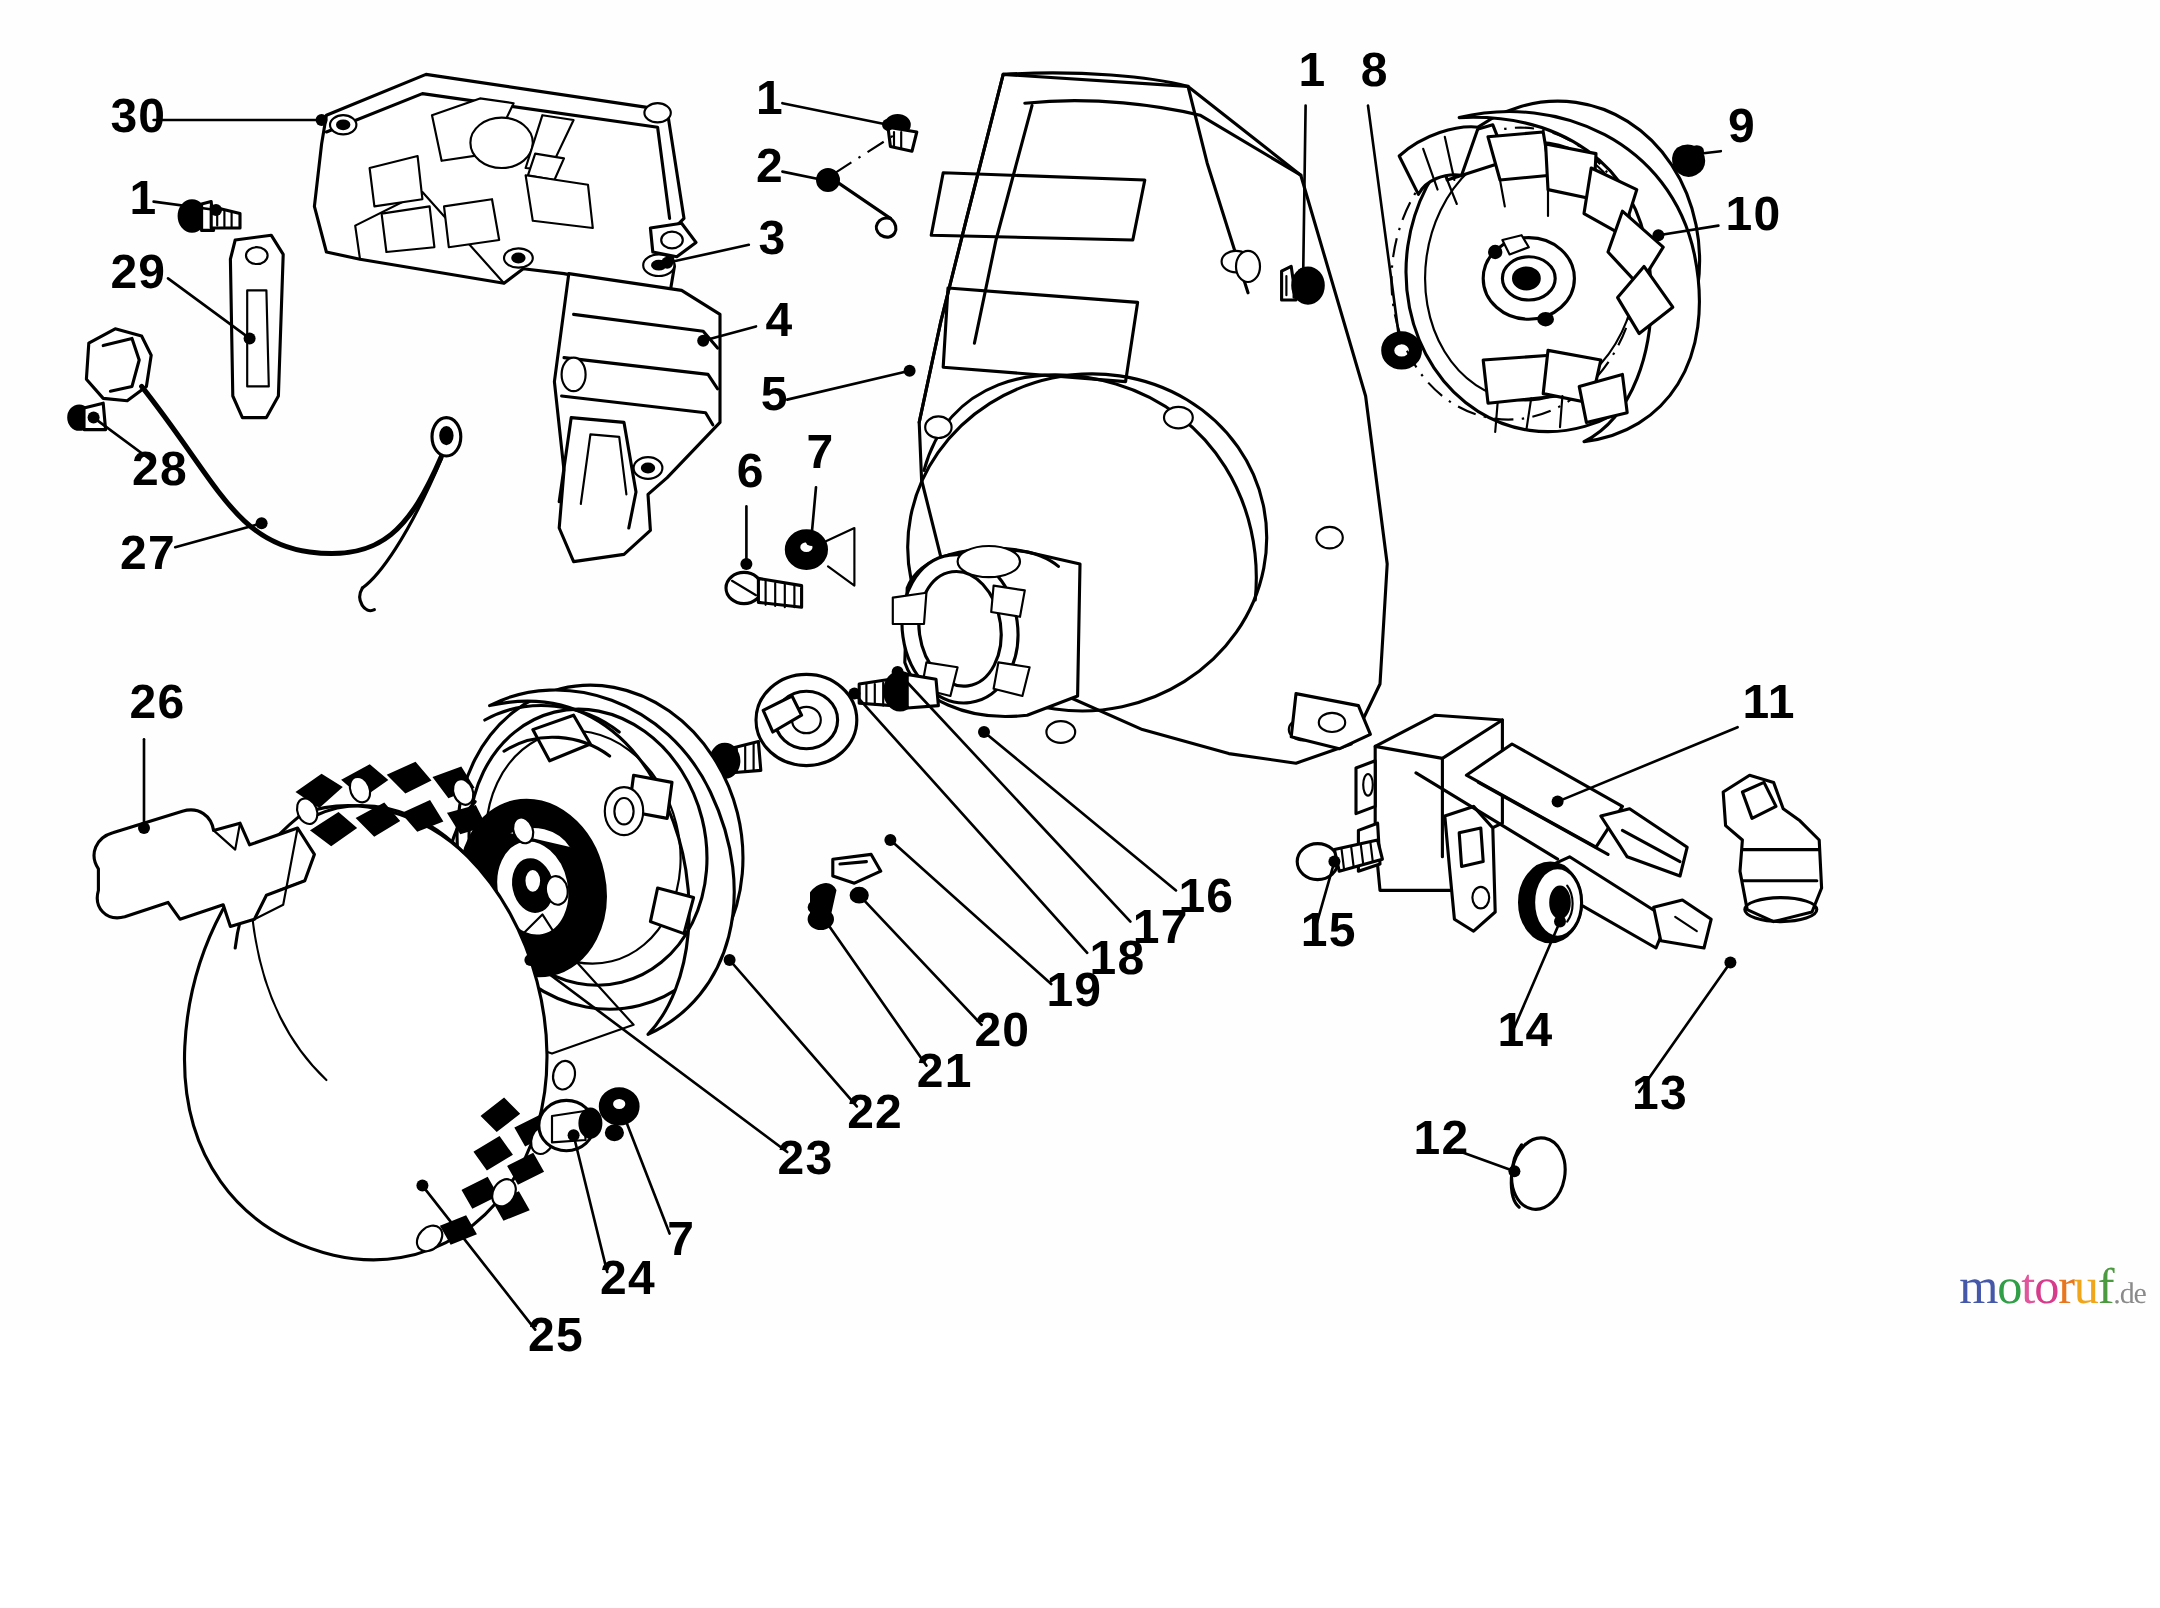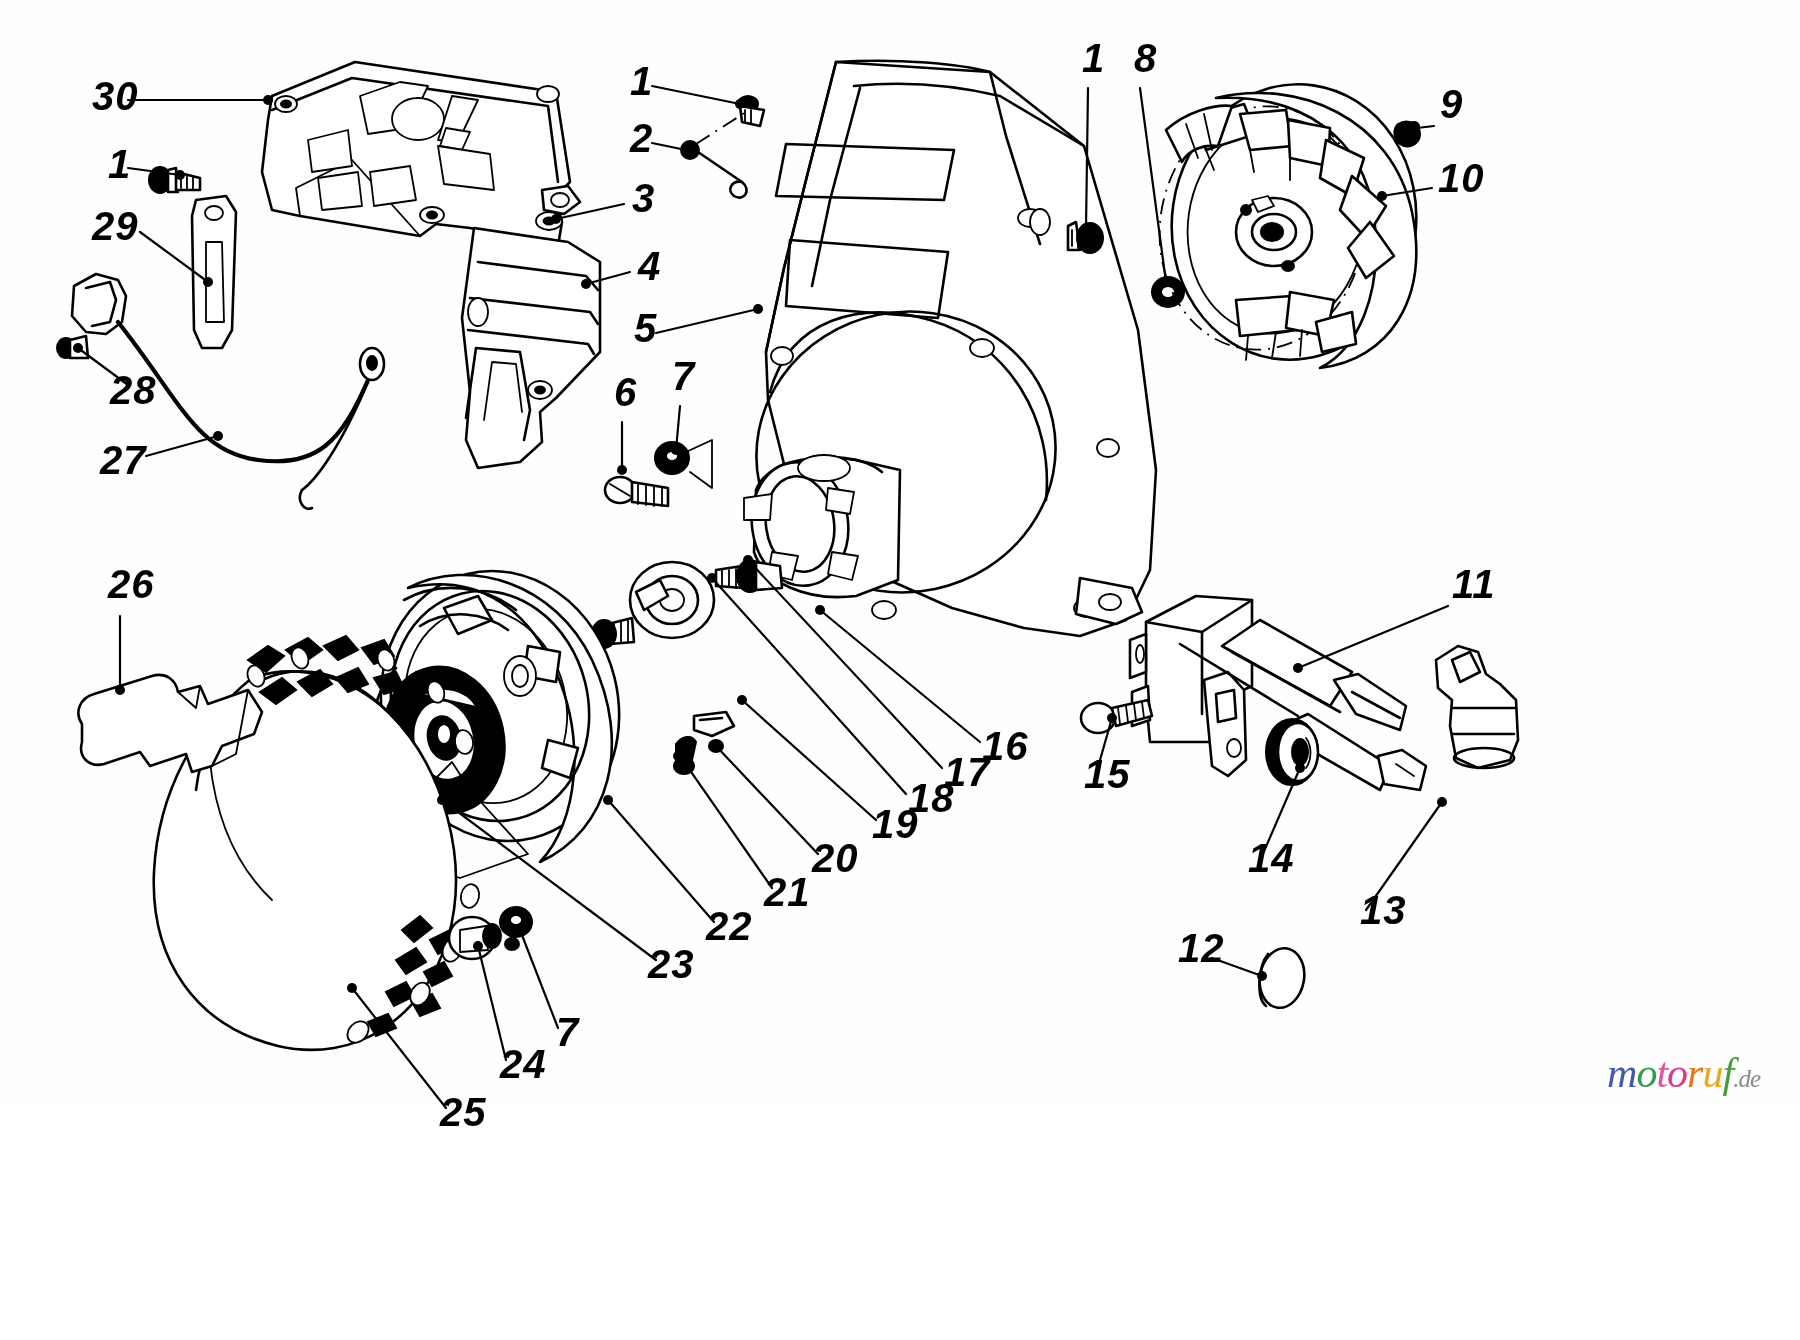--- a/index.html
+++ b/index.html
@@ -1,30 +1,30 @@
 <!DOCTYPE html>
 <html><head>
 <meta charset="utf-8">
 <style>
   html,body{margin:0;padding:0;background:#fff;}
   body{width:1800px;height:1340px;overflow:hidden;font-family:"Liberation Sans",sans-serif;}
-  #page{position:relative;width:1800px;height:1108px;background:#fefefe;font-style:italic;}
+  #page{position:relative;width:1800px;height:1108px;background:#fefefe;}
   svg{display:block;}
   .ln{fill:none;stroke:#000;stroke-width:2.6;stroke-linecap:round;stroke-linejoin:round;}
   .ln-t{fill:none;stroke:#000;stroke-width:1.8;stroke-linecap:round;stroke-linejoin:round;}
   .ln-h{fill:none;stroke:#000;stroke-width:4.2;stroke-linecap:round;stroke-linejoin:round;}
   .fillk{fill:#000;stroke:#000;stroke-width:2;}
   .wht{fill:#fff;stroke:#000;stroke-width:2.6;stroke-linejoin:round;}
   .wht-t{fill:#fff;stroke:#000;stroke-width:1.8;stroke-linejoin:round;}
   .leader{fill:none;stroke:#000;stroke-width:2.2;stroke-linecap:round;}
   .dot{fill:#000;}
   .dash{fill:none;stroke:#000;stroke-width:1.8;stroke-dasharray:16 7 2 7;}
   .num{font-family:"Liberation Sans",sans-serif;font-size:40px;font-weight:700;fill:#000;
        letter-spacing:1px;}
-  .wm{position:absolute;right:40px;bottom:14px;font-family:"Liberation Serif",serif;
+  .wm{position:absolute;right:12px;bottom:14px;font-family:"Liberation Serif",serif;
       font-size:42px;letter-spacing:-1px;line-height:1;white-space:nowrap;}
   .wm .s{display:inline-block;}
   .wm .de{font-size:25px;color:#8a8a8a;}
 </style>
 </head>
 <body>
 
 <div id="page">
 
 <svg width="1800" height="1340" viewBox="0 0 1800 1340">

